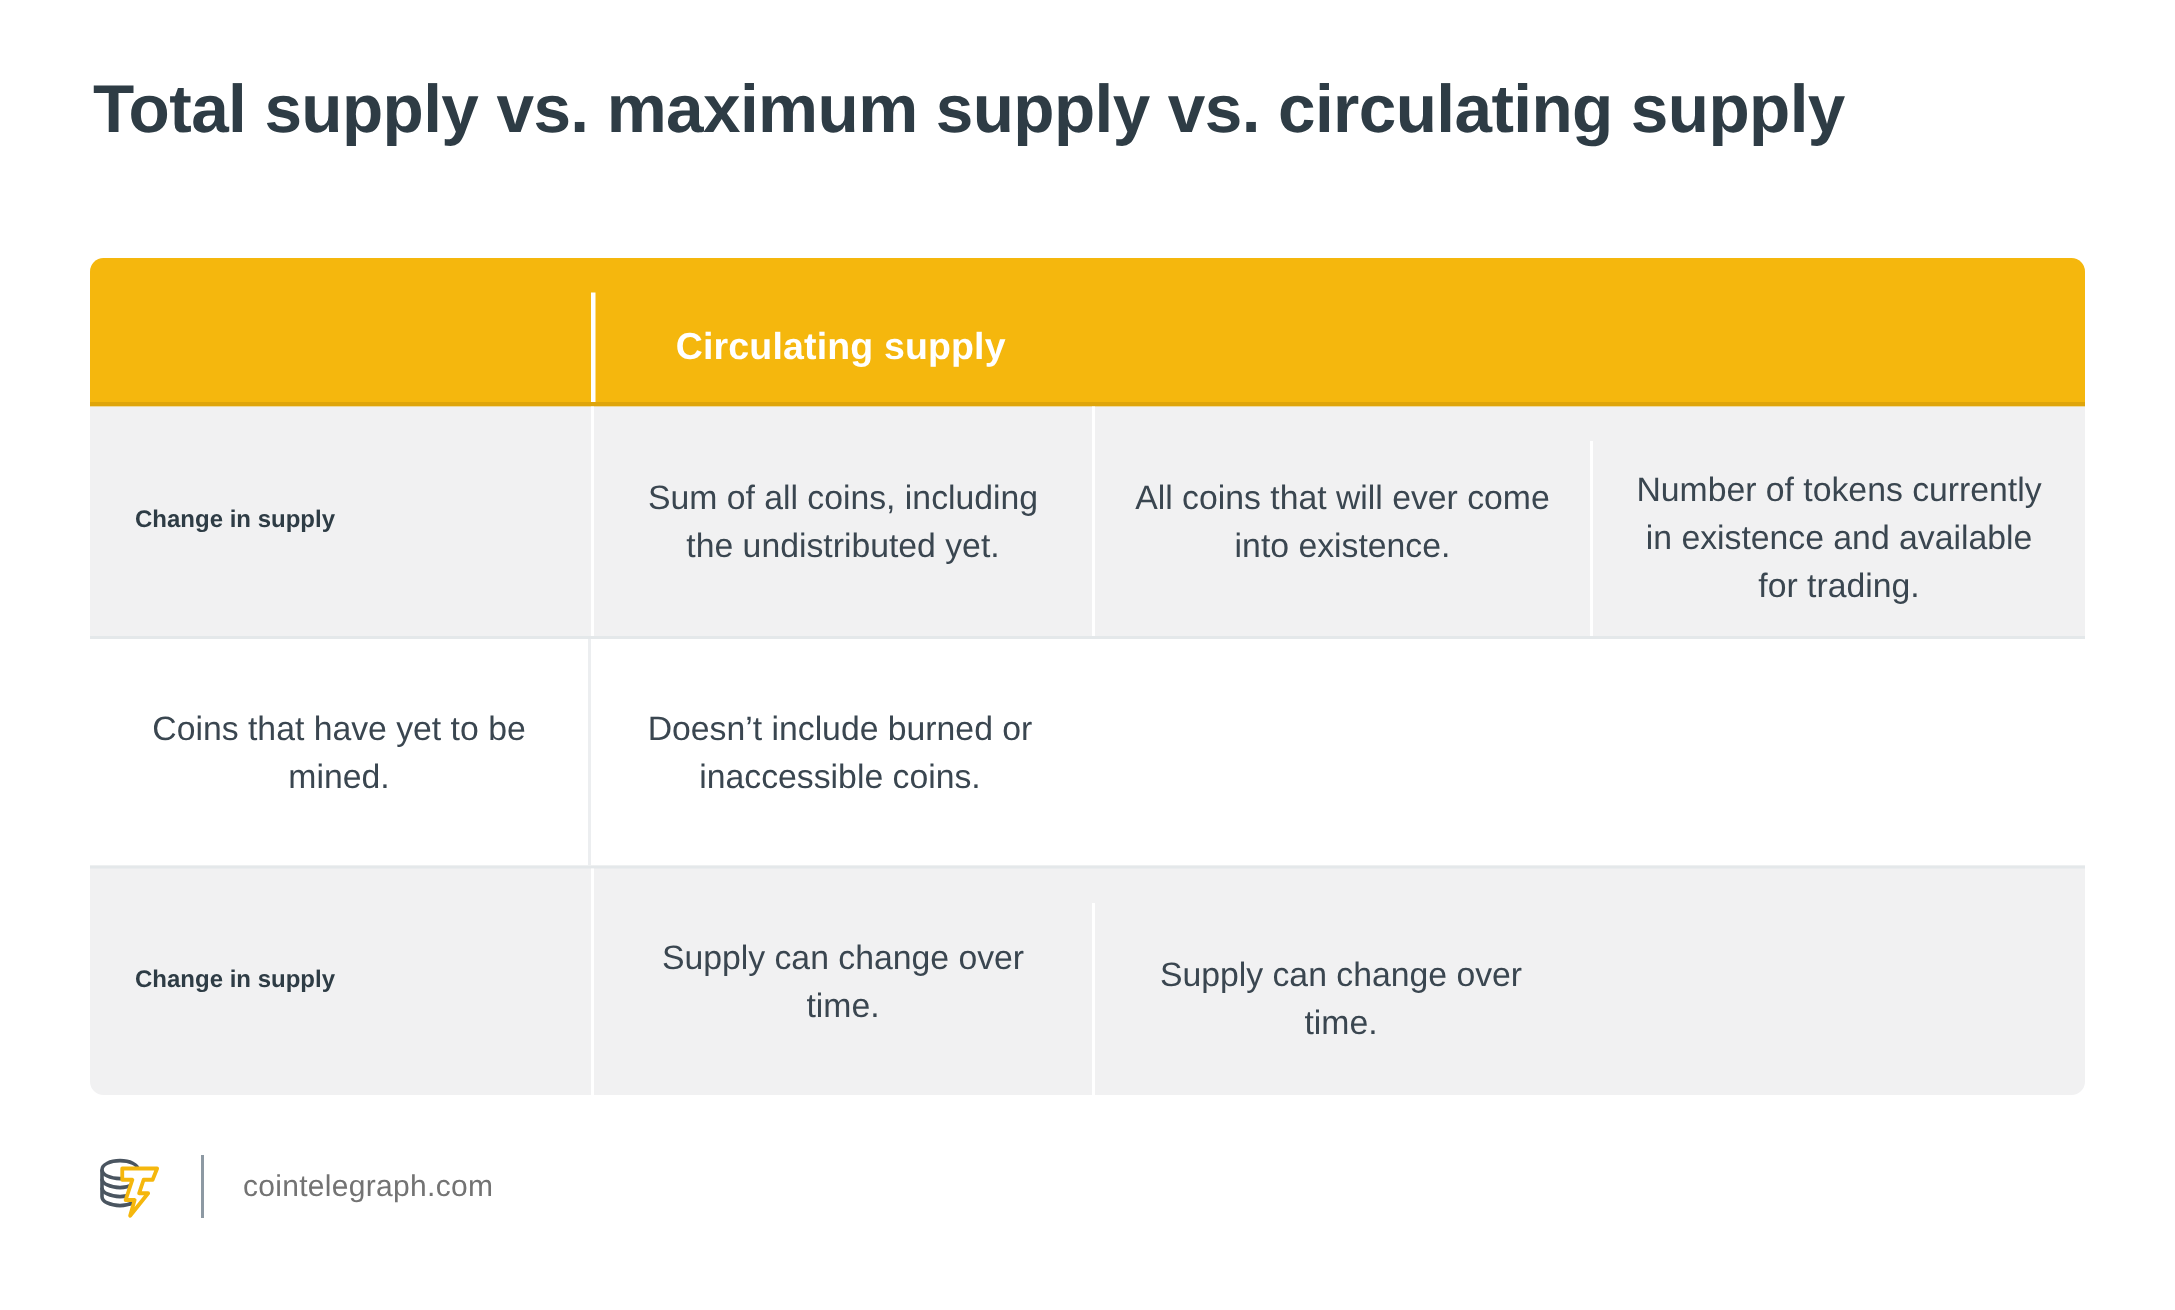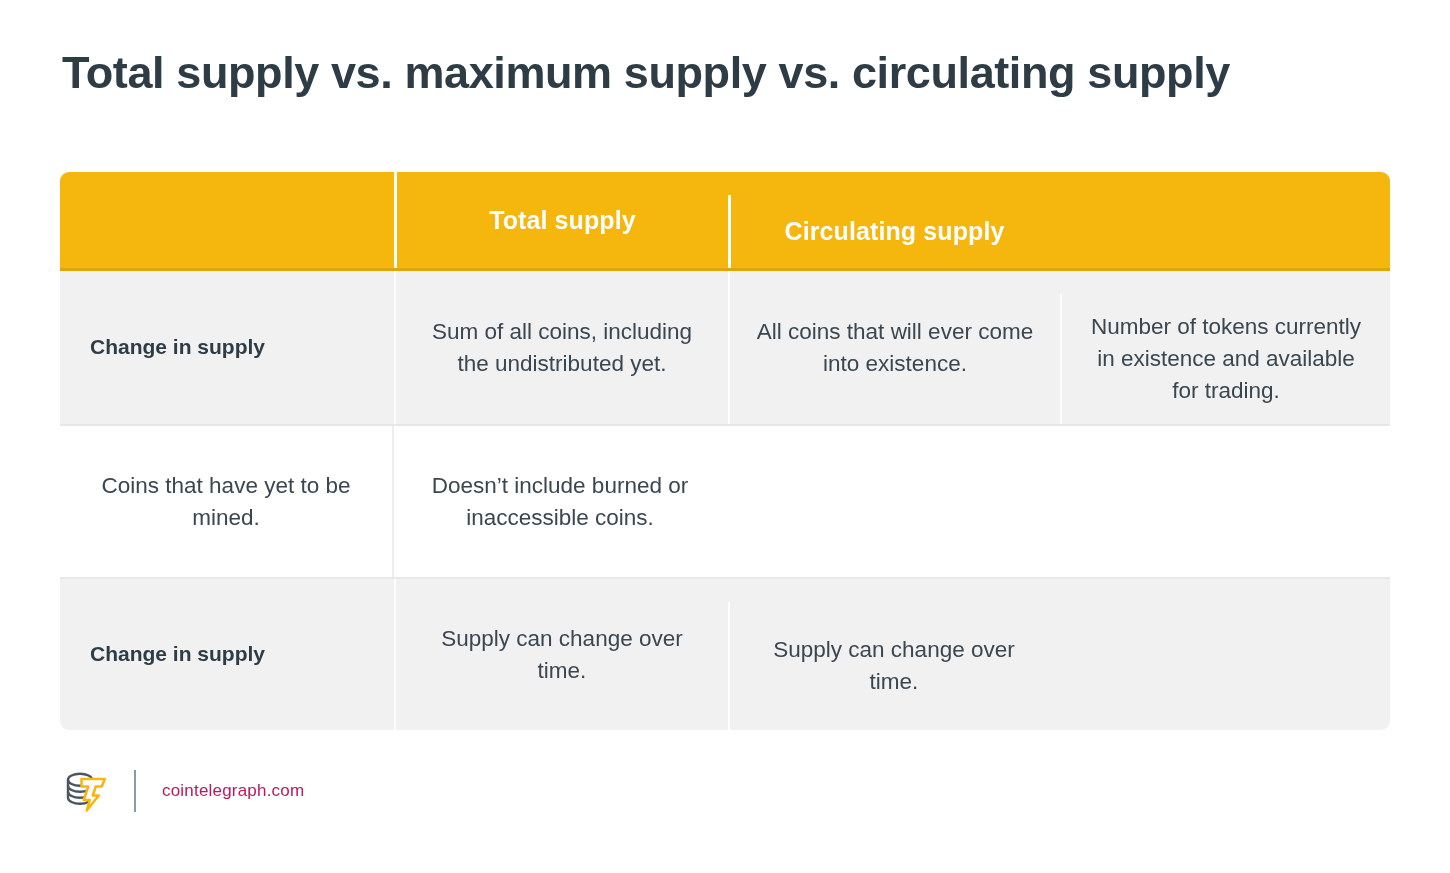--- a/index.html
+++ b/index.html
@@ -96,21 +96,21 @@
   }
 
   .row-body .cell + .cell {
     border-left: 2px solid #ffffff;
   }
   .row-body.plain .cell + .cell {
     border-left: 2px solid #eceef0;
   }
 
   .label-cell {
-    font-size: 21px;
+    font-size: 16px;
     font-weight: bold;
     line-height: 1.38;
     color: #2e3c45;
   }
 
   .desc-cell {
     font-size: 22.5px;
     font-weight: normal;
     line-height: 1.42;
     color: #3a4650;
@@ -136,37 +136,36 @@
     height: 48px;
     display: block;
   }
   .footer-divider {
     width: 2px;
     height: 42px;
     background: #8d99a3;
     margin: 0 26px 0 24px;
   }
   .footer-text {
-    font-size: 17px;
-    color: #be185d;
+    font-size: 20px;
+    color: #737373;
     letter-spacing: 0.2px;
   }
 </style>
 </head>
 <body>
 
 <div class="page">
 
   <div class="page-title">Total supply vs. maximum supply vs. circulating supply</div>
 
   <div class="table">
 
     <div class="row row-head">
       <div class="cell col-0"></div>
-      <div class="cell col-1">Total supply</div>
       <div class="cell col-3">Circulating supply</div>
     </div>
 
     <div class="row row-body shaded">
       <div class="cell col-0 label-cell">
         <span class="txt">Change in supply</span>
       </div>
       <div class="cell col-1 desc-cell">
         <span class="txt">Sum of all coins, including the undistributed yet.</span>
       </div>

